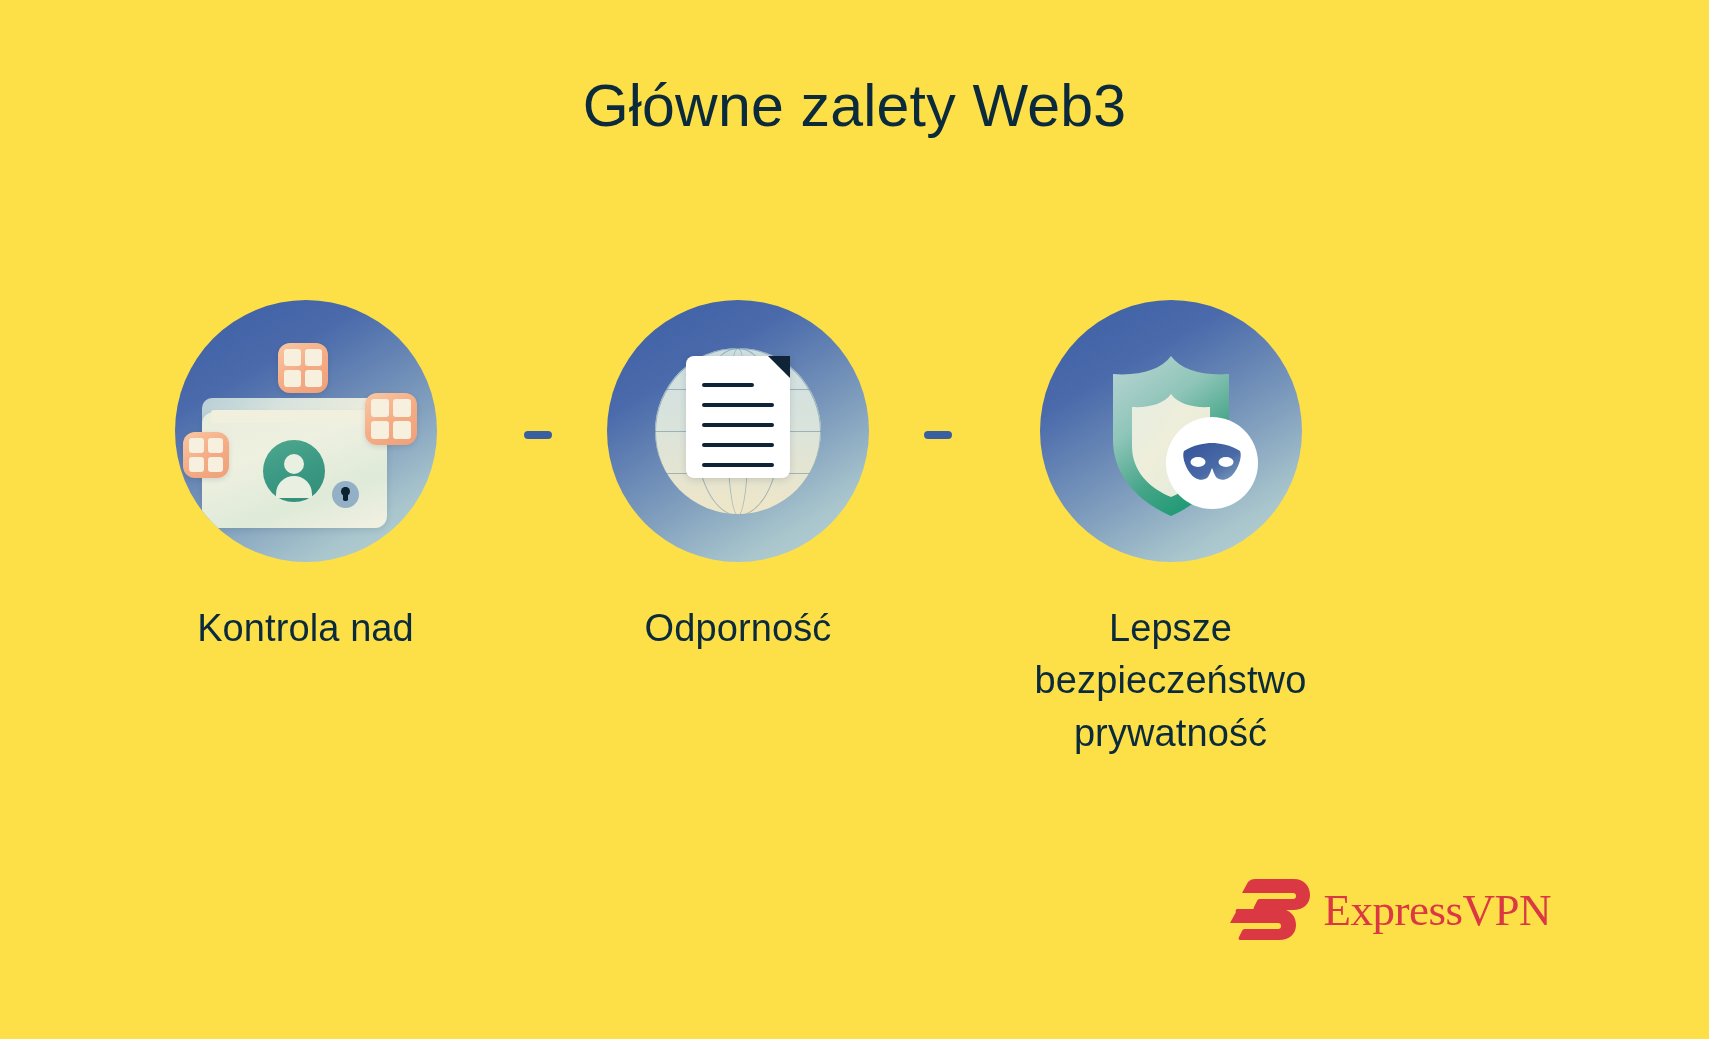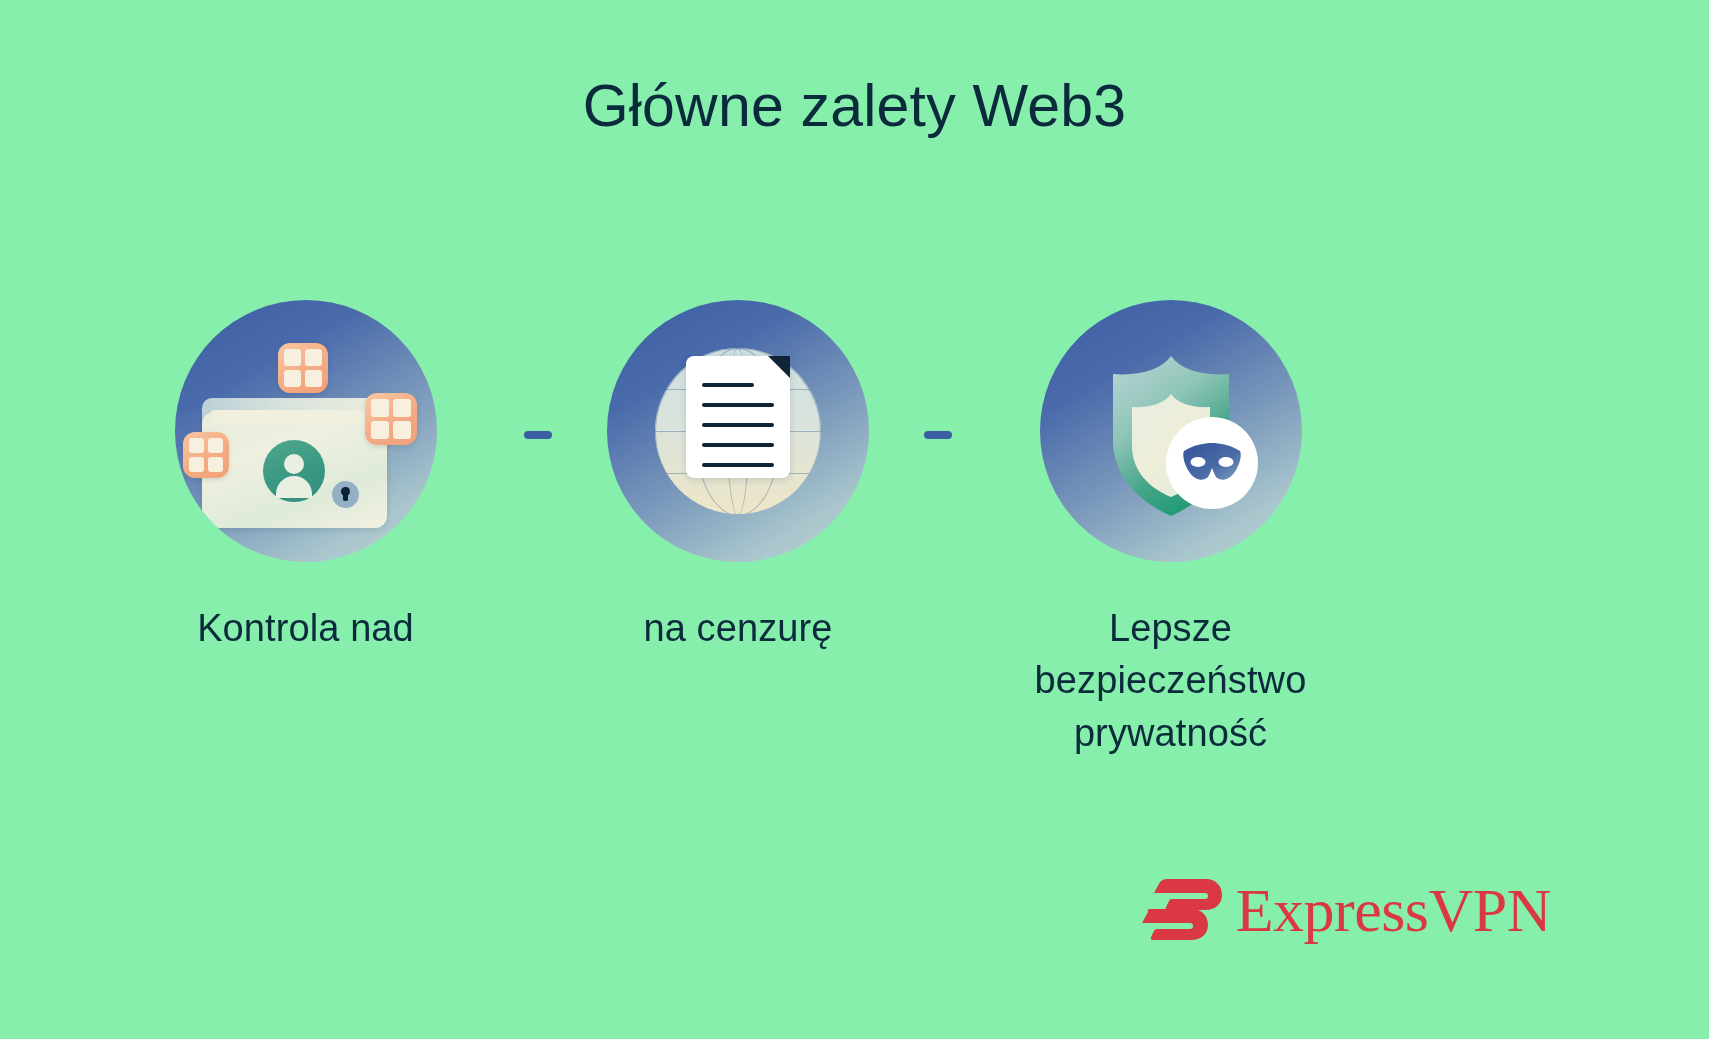--- a/index.html
+++ b/index.html
@@ -11,21 +11,21 @@
     height: 1039px;
     background: #b7d1d1;
     font-family: "Liberation Sans", sans-serif;
     overflow: hidden;
     position: relative;
   }
   .canvas {
     position: relative;
     width: 1709px;
     height: 1039px;
-    background: #86efac;
+    background: #fde047;
   }
 
   
   .title {
     position: absolute;
     top: 74px;
     left: 0;
     width: 1709px;
     text-align: center;
     font-size: 59px;
@@ -292,21 +292,21 @@
   .logo {
     position: absolute;
     right: 158px;
     bottom: 96px;
     display: flex;
     align-items: center;
     gap: 14px;
   }
   .logo-wordmark {
     font-family: "Liberation Serif", serif;
-    font-size: 62px;
+    font-size: 45px;
     color: #da3944;
     font-weight: 400;
     letter-spacing: -0.5px;
     line-height: 1;
   }
 </style>
 </head>
 <body>
 
 <div class="canvas">
@@ -371,21 +371,21 @@
           <div class="doc-fold"></div>
           <div class="doc-line" style="top:27px; width:52px;"></div>
           <div class="doc-line" style="top:47px; width:72px;"></div>
           <div class="doc-line" style="top:67px; width:72px;"></div>
           <div class="doc-line" style="top:87px; width:72px;"></div>
           <div class="doc-line" style="top:107px; width:72px;"></div>
         </div>
       </div>
 
       <div class="caption">
-        <span>na cenzurę</span>
+        <span>Odporność</span>
       </div>
     </div>
 
     <div class="sep">
       <div class="dash"></div>
     </div>
 
     <div class="col col-3">
       <div class="badge">
         <div class="shield-outer">

